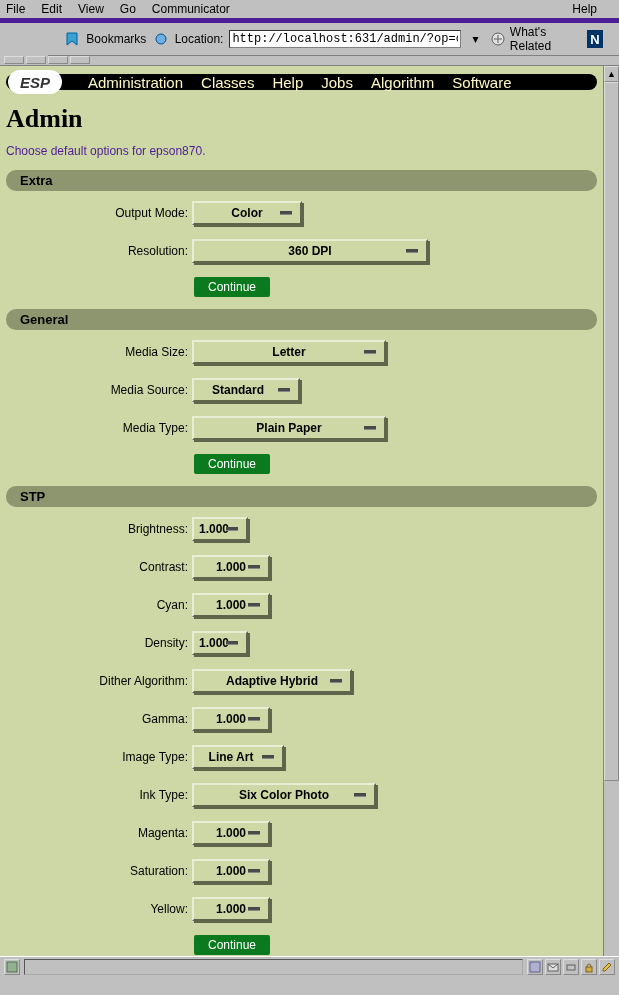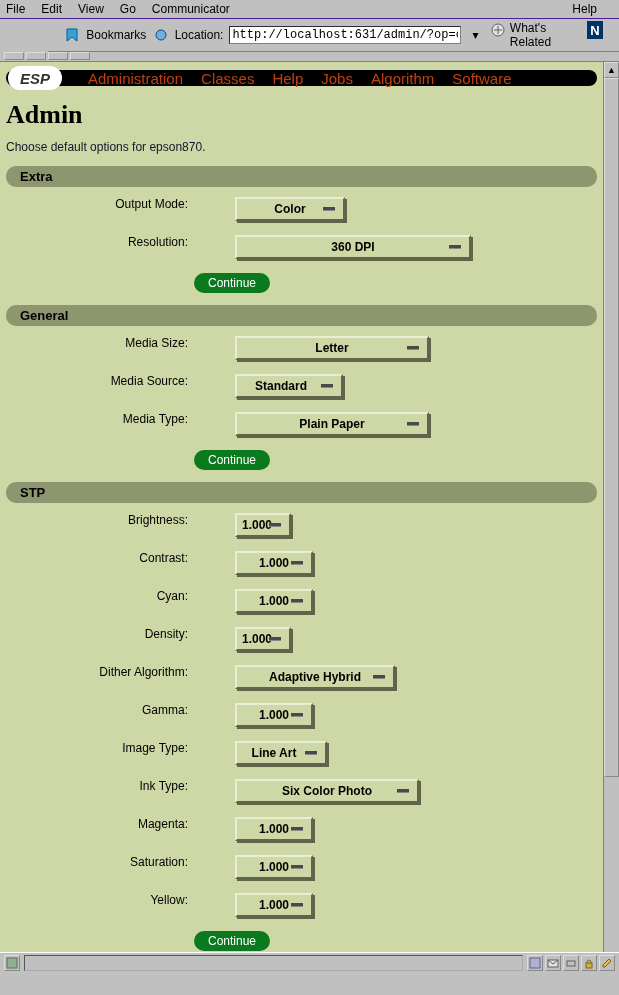--- a/index.html
+++ b/index.html
@@ -5,21 +5,21 @@
   * { box-sizing: border-box; }
   body {
     margin: 0;
     font-family: "Helvetica", "Arial", sans-serif;
     background: #c0c0c0;
     font-size: 12px;
     width: 619px;
   }
   .menubar {
     background: #c0c0c0;
-    border-bottom: 1px solid #4c1d95;
+    border-bottom: 5px solid #4c1d95;
     padding: 2px 6px;
     display: flex;
     font-size: 12px;
   }
   .menubar span {
     margin-right: 16px;
     cursor: default;
   }
   .menubar .spacer { flex: 1; margin: 0; }
   .toolbar {
@@ -39,21 +39,21 @@
     justify-content: center;
   }
   .url-input {
     font-family: "Courier New", monospace;
     font-size: 12px;
     background: #fff;
     border: 1px inset #808080;
     padding: 1px 2px;
     width: 255px;
   }
-  .toolbar-right { display: flex; align-items: flex-start; gap: 4px; }
+  .toolbar-right { display: flex; align-items: center; gap: 4px; }
   .n-icon {
     width: 18px; height: 18px;
     background: #003366;
     color: #fff;
     font-weight: bold;
     font-size: 13px;
     display: inline-flex;
     align-items: center;
     justify-content: center;
   }
@@ -120,49 +120,49 @@
     padding: 0 12px;
     display: flex;
     align-items: center;
     font-style: italic;
     font-weight: bold;
     font-size: 15px;
     color: #333;
     margin-right: 8px;
   }
   .navpill a {
-    color: #c2410c;
+    color: #fef9c3;
     text-decoration: none;
     font-size: 15px;
   }
   h1.page-title {
     font-family: "Times New Roman", serif;
     font-weight: bold;
     font-size: 26px;
     margin: 6px 0 10px 0;
     color: #000;
   }
   .subtext {
     font-size: 12px;
-    color: #0f172a;
+    color: #4c1d95;
     margin-bottom: 12px;
   }
   .section-hdr {
     background: #8e9670;
     border-radius: 10px;
     padding: 3px 14px;
     font-weight: bold;
     font-size: 13px;
     color: #000;
     margin: 6px 0 10px 0;
   }
   .form-row {
     display: flex;
+    align-items: center;
     margin-bottom: 14px;
-    gap: 43px;
   }
   .form-row label {
     width: 186px;
     text-align: right;
     padding-right: 4px;
     font-size: 12px;
   }
   .dropdown {
     display: inline-flex;
     align-items: center;
@@ -186,21 +186,21 @@
     position: absolute;
     right: 8px;
     width: 12px; height: 4px;
     background: #4a4a4a;
     border-bottom: 1px solid #888;
   }
   .continue-btn {
     display: inline-block;
     background: #0b7a1f;
     color: #fff;
-    border-radius: 10px;
+    border-radius: 2px;
     padding: 3px 14px;
     font-size: 12px;
     margin-left: 188px;
     margin-bottom: 6px;
     cursor: pointer;
   }
   .statusbar {
     background: #c0c0c0;
     border-top: 1px solid #fff;
     height: 20px;

